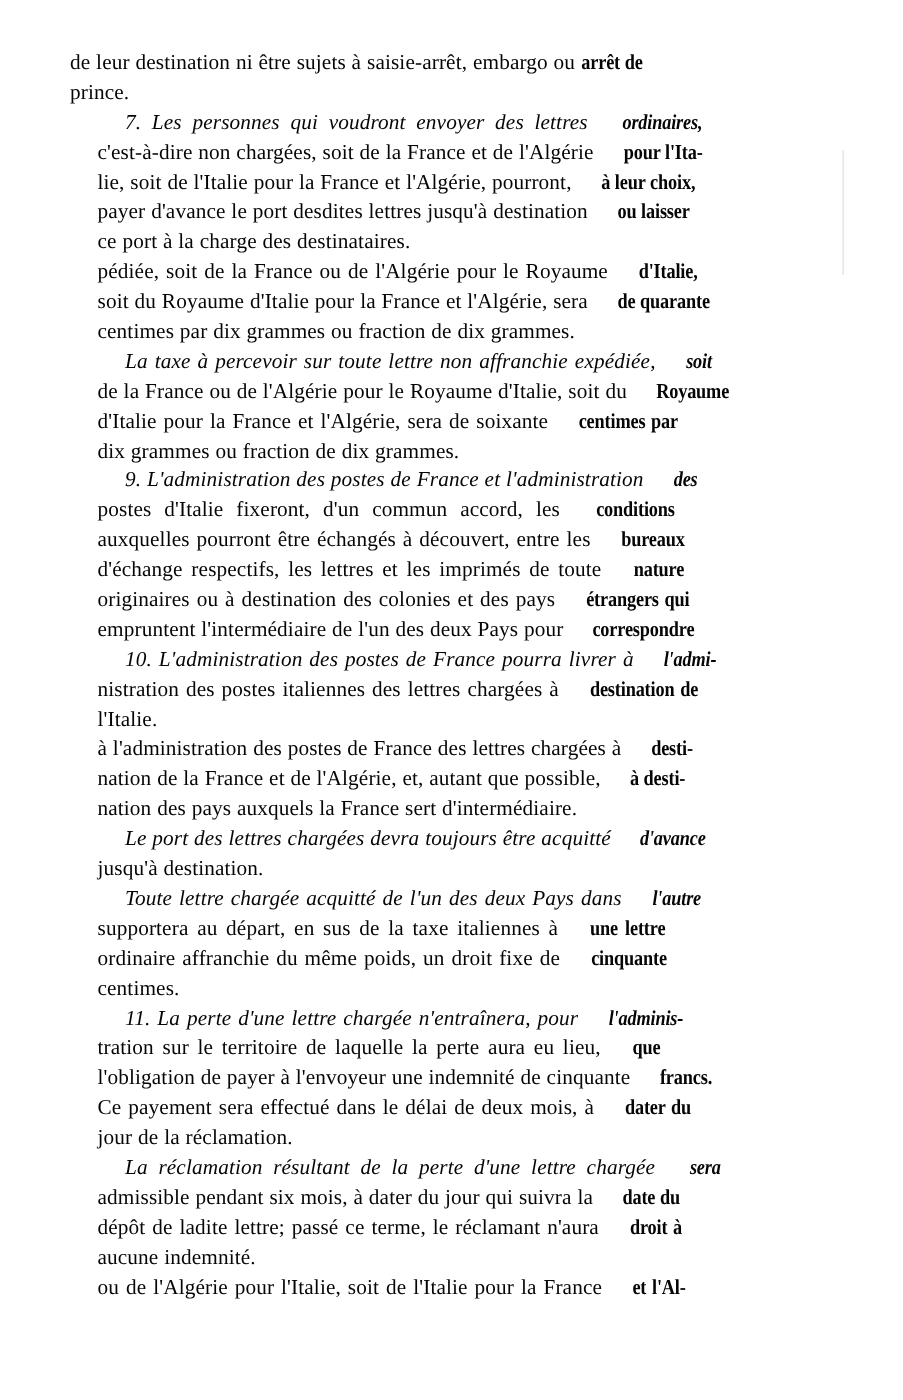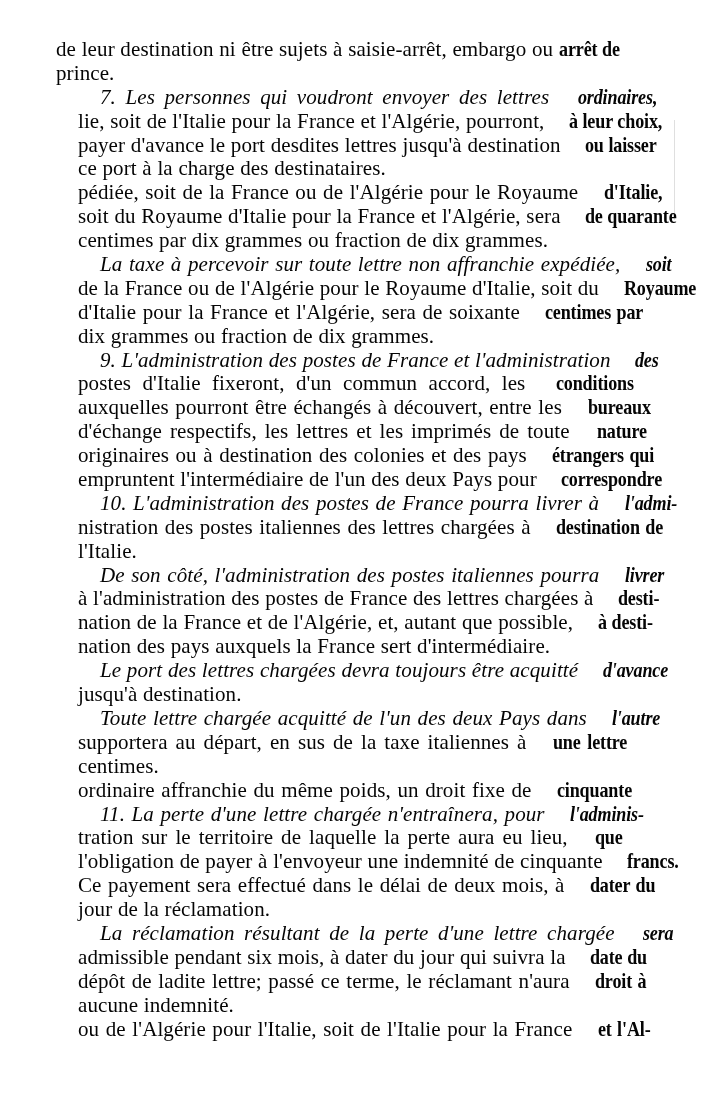--- a/index.html
+++ b/index.html
@@ -61,21 +61,21 @@
     letter-spacing: .1px;
     word-spacing: .4px;
   }
   p.indent { text-indent: 22px; }
   p.noindent { text-indent: 0; }
 
   
   .line {
     display: block;
     white-space: pre;
-    font-size: 21px;
+    font-size: 17px;
     line-height: 23.9px;
     height: 23.9px;
   }
   .line .head { }
   .line .tail {
     display: inline-block;
     transform: scaleX(.86);
     transform-origin: left center;
     font-weight: 600;
     letter-spacing: -0.15px;
@@ -98,20 +98,21 @@
 
   <div id="scan-artifact"></div>
 
   <div id="body-text">
       <p class="para noindent">
         <span class="line stretch-0"><span class="head">de leur destination ni être sujets à saisie-arrêt, embargo ou </span><span class="tail">arrêt de</span></span>
         <span class="line stretch-0 last"><span class="head">prince.</span></span>
       </p>
       <p class="para indent">
         <span class="line stretch-3 ind"><span class="head">7. Les personnes qui voudront envoyer des lettres </span><span class="tail">ordinaires,</span></span>
+        <span class="line stretch-0"><span class="head">c'est-à-dire non chargées, soit de la France et de l'Algérie </span><span class="tail">pour l'Ita-</span></span>
         <span class="line stretch-0"><span class="head">lie, soit de l'Italie pour la France et l'Algérie, pourront, </span><span class="tail">à leur choix,</span></span>
         <span class="line stretch-0"><span class="head">payer d'avance le port desdites lettres jusqu'à destination </span><span class="tail">ou laisser</span></span>
         <span class="line stretch-0 last"><span class="head">ce port à la charge des destinataires.</span></span>
       </p>
       <p class="para indent">
         <span class="line stretch-1"><span class="head">pédiée, soit de la France ou de l'Algérie pour le Royaume </span><span class="tail">d'Italie,</span></span>
         <span class="line stretch-0"><span class="head">soit du Royaume d'Italie pour la France et l'Algérie, sera </span><span class="tail">de quarante</span></span>
         <span class="line stretch-0 last"><span class="head">centimes par dix grammes ou fraction de dix grammes.</span></span>
       </p>
       <p class="para indent">
@@ -127,34 +128,33 @@
         <span class="line stretch-2"><span class="head">d'échange respectifs, les lettres et les imprimés de toute </span><span class="tail">nature</span></span>
         <span class="line stretch-1"><span class="head">originaires ou à destination des colonies et des pays </span><span class="tail">étrangers qui</span></span>
         <span class="line stretch-0"><span class="head">empruntent l'intermédiaire de l'un des deux Pays pour </span><span class="tail">correspondre</span></span>
       </p>
       <p class="para indent">
         <span class="line stretch-1 ind"><span class="head">10. L'administration des postes de France pourra livrer à </span><span class="tail">l'admi-</span></span>
         <span class="line stretch-1"><span class="head">nistration des postes italiennes des lettres chargées à </span><span class="tail">destination de</span></span>
         <span class="line stretch-0 last"><span class="head">l'Italie.</span></span>
       </p>
       <p class="para indent">
-        <span class="line stretch-1 ind"><span class="head">De son côté, l'administration des postes italiennes pourra </span><span class="tail">livrer</span></span>
         <span class="line stretch-0"><span class="head">à l'administration des postes de France des lettres chargées à </span><span class="tail">desti-</span></span>
         <span class="line stretch-0"><span class="head">nation de la France et de l'Algérie, et, autant que possible, </span><span class="tail">à desti-</span></span>
         <span class="line stretch-0 last"><span class="head">nation des pays auxquels la France sert d'intermédiaire.</span></span>
       </p>
       <p class="para indent">
         <span class="line stretch-0 ind"><span class="head">Le port des lettres chargées devra toujours être acquitté </span><span class="tail">d'avance</span></span>
         <span class="line stretch-0 last"><span class="head">jusqu'à destination.</span></span>
       </p>
       <p class="para indent">
         <span class="line stretch-1 ind"><span class="head">Toute lettre chargée acquitté de l'un des deux Pays dans </span><span class="tail">l'autre</span></span>
         <span class="line stretch-2"><span class="head">supportera au départ, en sus de la taxe italiennes à </span><span class="tail">une lettre</span></span>
+        <span class="line stretch-1"><span class="head">ordinaire affranchie du même poids, un droit fixe de </span><span class="tail">cinquante</span></span>
         <span class="line stretch-0 last"><span class="head">centimes.</span></span>
-        <span class="line stretch-1"><span class="head">ordinaire affranchie du même poids, un droit fixe de </span><span class="tail">cinquante</span></span>
       </p>
       <p class="para indent">
         <span class="line stretch-1 ind"><span class="head">11. La perte d'une lettre chargée n'entraînera, pour </span><span class="tail">l'adminis-</span></span>
         <span class="line stretch-2"><span class="head">tration sur le territoire de laquelle la perte aura eu lieu, </span><span class="tail">que</span></span>
         <span class="line stretch-0"><span class="head">l'obligation de payer à l'envoyeur une indemnité de cinquante </span><span class="tail">francs.</span></span>
         <span class="line stretch-1"><span class="head">Ce payement sera effectué dans le délai de deux mois, à </span><span class="tail">dater du</span></span>
         <span class="line stretch-0 last"><span class="head">jour de la réclamation.</span></span>
       </p>
       <p class="para indent">
         <span class="line stretch-3 ind"><span class="head">La réclamation résultant de la perte d'une lettre chargée </span><span class="tail">sera</span></span>

